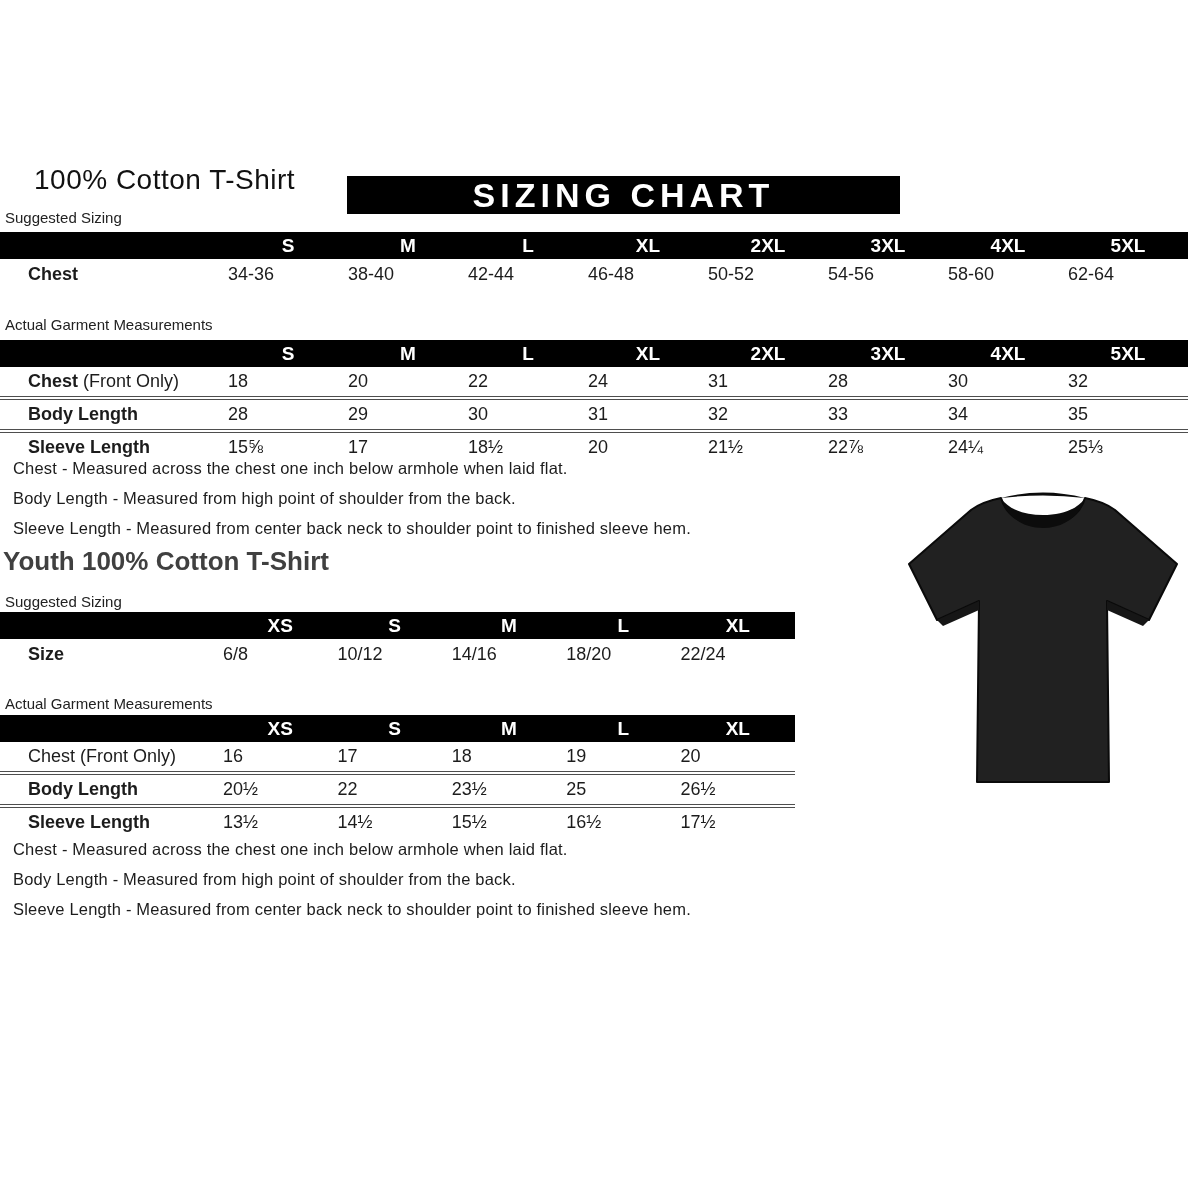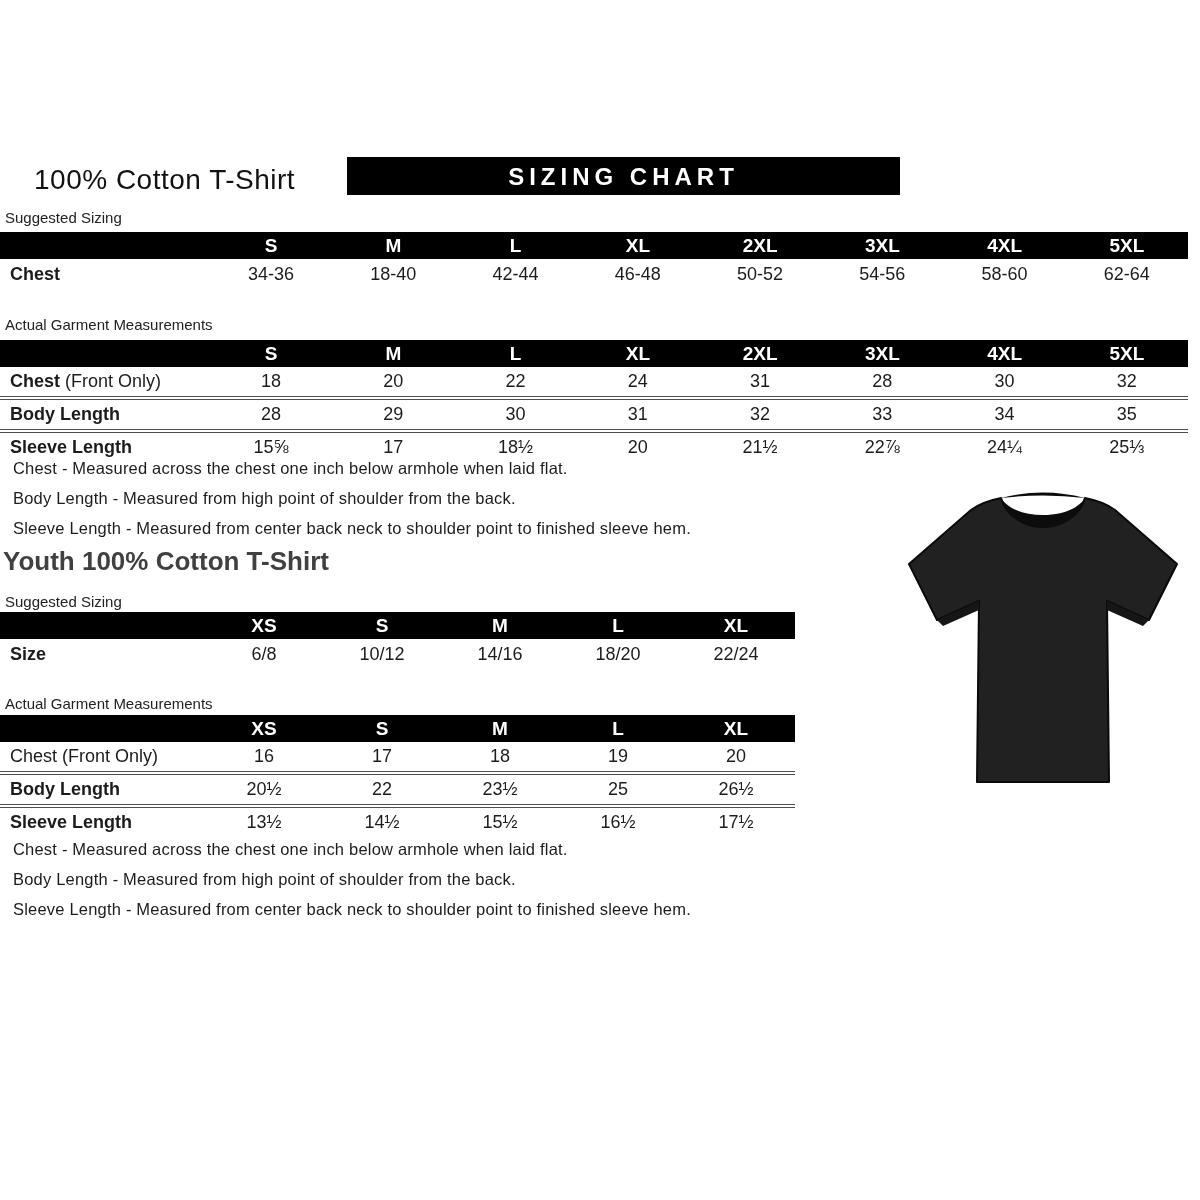--- a/index.html
+++ b/index.html
@@ -5,38 +5,38 @@
   html,body{margin:0;padding:0;}
   body{
     width:1200px;height:1200px;position:relative;background:#ffffff;
     font-family:"Liberation Sans", sans-serif;color:#1a1a1a;overflow:hidden;
   }
   .abs{position:absolute;}
 
   
   .main-title{left:14px;top:164px;font-size:28px;letter-spacing:0.5px;color:#111;margin-left:20px;}
   .banner{
-    left:347px;top:157px;width:553px;height:38px;background:#000;
-    color:#fff;font-weight:bold;font-size:24px;letter-spacing:5px;
+    left:347px;top:176px;width:553px;height:38px;background:#000;
+    color:#fff;font-weight:bold;font-size:34px;letter-spacing:5px;
     text-align:center;line-height:39px;
   }
   .section-label{font-size:15px;color:#222;}
   .youth-title{left:3px;top:546px;font-size:26px;font-weight:bold;color:#404040;}
 
   
   .sizing-table{border-collapse:collapse;table-layout:fixed;background:#fff;}
   .sizing-table th{
     background:#000;color:#fff;font-weight:bold;font-size:19px;
     text-align:center;padding:0;height:27px;overflow:hidden;
   }
   .sizing-table td{
-    font-size:18px;text-align:center;padding:0;height:29px;color:#1c1c1c;
+    font-size:18px;padding:0;height:29px;color:#1c1c1c;
     white-space:nowrap;overflow:hidden;
   }
-  .sizing-table .label-col{text-align:left;padding-left:10px;}
+  .sizing-table .label-col{text-align:left;padding-left:28px;}
   .sizing-table td .b{font-weight:bold;}
   .adult{width:1188px;}
   .adult .label-col{width:200px;}
   .youth{width:795px;}
   .youth .label-col{width:195px;}
   .ruled tbody tr + tr td{border-top:4px double #4e4e4e;}
   .tall td{height:30px;}
 
   
   .note-line{font-size:16.5px;color:#1c1c1c;margin-bottom:11px;letter-spacing:0.2px;}
@@ -61,21 +61,21 @@
         <th>2XL</th>
         <th>3XL</th>
         <th>4XL</th>
         <th>5XL</th>
       </tr>
     </thead>
     <tbody>
       <tr>
         <td class="label-col"><span class="b">Chest</span></td>
         <td>34-36</td>
-        <td>18-40</td>
+        <td>38-40</td>
         <td>42-44</td>
         <td>46-48</td>
         <td>50-52</td>
         <td>54-56</td>
         <td>58-60</td>
         <td>62-64</td>
       </tr>
     </tbody>
   </table>
 

